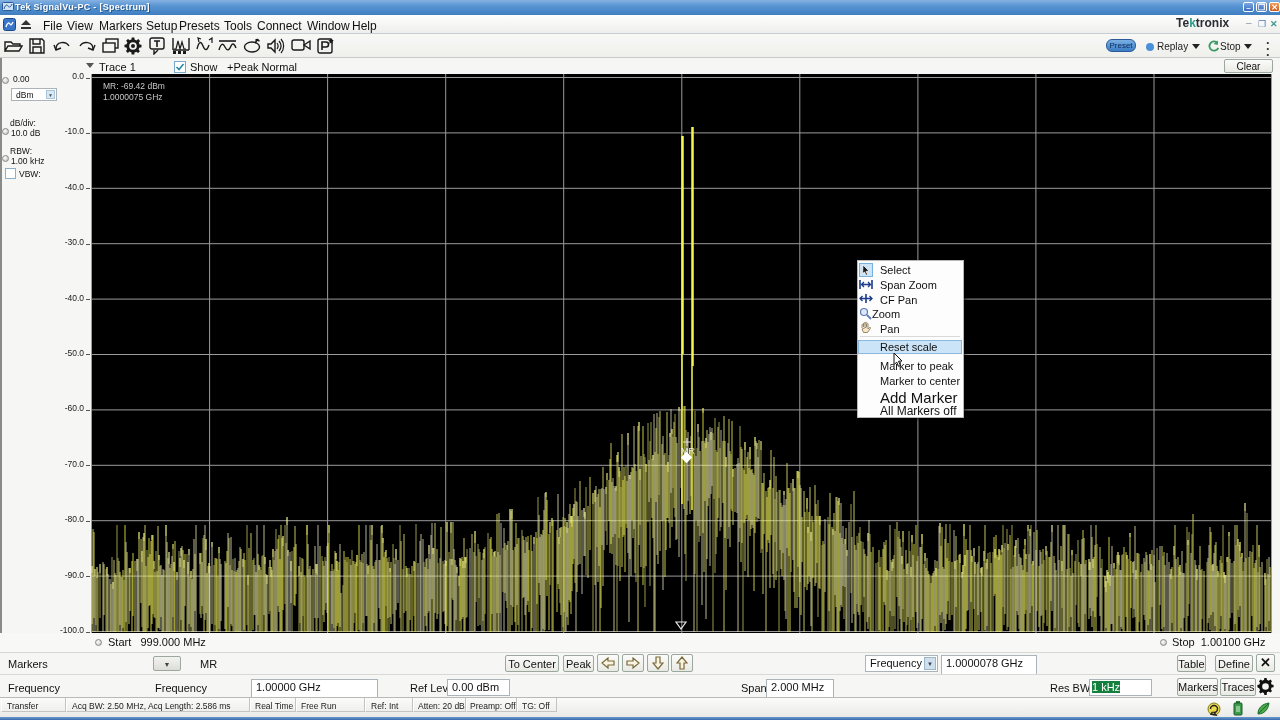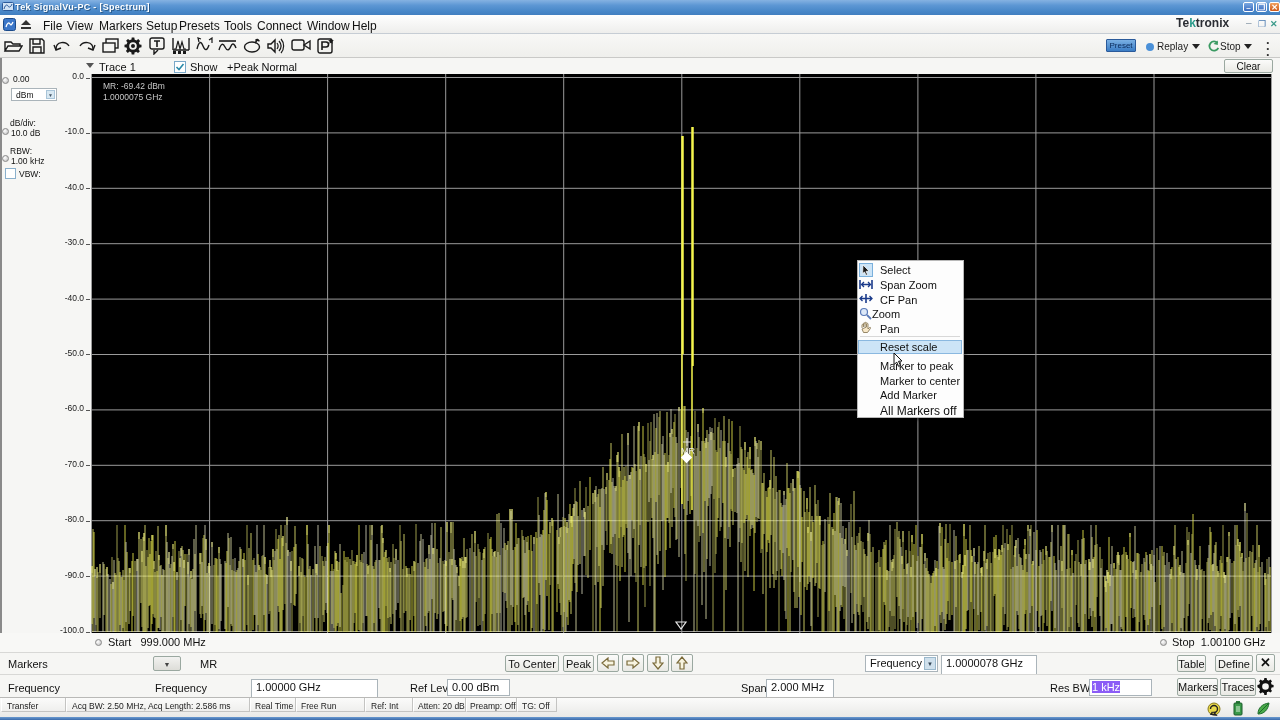--- a/index.html
+++ b/index.html
@@ -127,21 +127,21 @@
     <svg class="abs" style="left:291px;top:37px" width="21" height="16">
       <rect x="1" y="3" width="12" height="10" rx="2" stroke="#1a1a1a" fill="none" stroke-width="1.4"></rect>
       <path d="M13 8 L19 4 V12 Z" stroke="#1a1a1a" fill="none" stroke-width="1.4"></path>
     </svg>
     <svg class="abs" style="left:317px;top:37px" width="18" height="18">
       <rect x="1" y="2" width="14" height="14" rx="2" stroke="#1a1a1a" fill="none" stroke-width="1.4"></rect>
       <path d="M5 13 V5 H9 A2.5 2.5 0 0 1 9 10 H5" stroke="#1a1a1a" stroke-width="1.6" fill="none"></path>
       <path d="M14 1 l0.8 2 2 0.3 -1.5 1.4 0.4 2 -1.7-1 -1.7 1 0.4-2 -1.5-1.4 2-0.3 Z" fill="#1a1a1a"></path>
     </svg>
 
-<div class="abs" style="left:1106px;top:39px;width:30px;height:13px;border-radius:1px;background:linear-gradient(#7ab0e4,#3a7cc4);border:1px solid #2a5a9a;color:#0a2a5a;font-size:8px;text-align:center;line-height:12px">Preset</div>
+<div class="abs" style="left:1106px;top:39px;width:30px;height:13px;border-radius:6px;background:linear-gradient(#7ab0e4,#3a7cc4);border:1px solid #2a5a9a;color:#0a2a5a;font-size:8px;text-align:center;line-height:12px">Preset</div>
 <div class="abs" style="left:1146px;top:43px;width:8px;height:8px;border-radius:50%;background:#4a90d8"></div>
 <div class="abs" style="left:1157px;top:41px;font-size:10px;color:#222">Replay</div>
 <div class="abs" style="left:1192px;top:44px;width:0;height:0;border-left:4px solid transparent;border-right:4px solid transparent;border-top:5px solid #222"></div>
 <svg class="abs" style="left:1207px;top:40px" width="13" height="13">
       <path d="M10.5 3 A4.6 4.6 0 1 0 11.3 7.8" stroke="#3a9a62" stroke-width="1.8" fill="none"></path>
       <path d="M10.8 0.5 L10.8 5 L6.5 4 Z" fill="#3a9a62"></path>
     </svg>
 <div class="abs" style="left:1220px;top:41px;font-size:10px;color:#222">Stop</div>
 <div class="abs" style="left:1244px;top:44px;width:0;height:0;border-left:4px solid transparent;border-right:4px solid transparent;border-top:5px solid #222"></div>
 <div class="abs" style="left:1266px;top:37px;font-size:13px;font-weight:bold;color:#333;line-height:6px">.<br>.<br>.</div>
@@ -272,21 +272,21 @@
 
 <div class="abs" id="spectrumrow"></div>
 <div class="abs lab11" style="left:8px;top:682px">Frequency</div>
 <div class="abs lab11" style="left:155px;top:682px">Frequency</div>
 <div class="abs field" style="left:251px;top:679px;width:127px;height:35px;line-height:15px">1.00000 GHz</div>
 <div class="abs lab11" style="left:741px;top:682px">Span</div>
 <div class="abs field" style="left:766px;top:679px;width:68px;height:22px;line-height:15px">2.000 MHz</div>
 <div class="abs lab11" style="left:410px;top:682px">Ref Lev</div>
 <div class="abs field" style="left:447px;top:679px;width:63px;height:17px;line-height:15px">0.00 dBm</div>
 <div class="abs lab11" style="left:1050px;top:682px">Res BW</div>
-<div class="abs field" style="left:1089px;top:679px;width:63px;height:17px;line-height:15px;padding-left:2px"><span style="background:#8b5cf6;color:#fff">1 kHz</span></div>
+<div class="abs field" style="left:1089px;top:679px;width:63px;height:17px;line-height:15px;padding-left:2px"><span style="background:#15803d;color:#fff">1 kHz</span></div>
 <div class="abs btn" style="left:1177px;top:678px;width:41px;height:18px;line-height:17px">Markers</div>
 <div class="abs btn" style="left:1220px;top:678px;width:36px;height:18px;line-height:17px">Traces</div>
 <svg class="abs" style="left:1256px;top:677px" width="19" height="19" viewBox="0 0 20 20">
       <path fill="#111" d="M10 6.5 A3.5 3.5 0 1 0 10 13.5 A3.5 3.5 0 1 0 10 6.5 M8.8 1 h2.4 l0.4 2.1 a7 7 0 0 1 1.8 0.75 l1.75-1.2 1.7 1.7 -1.2 1.75 a7 7 0 0 1 0.75 1.8 L18.5 8.3 v2.4 l-2.1 0.4 a7 7 0 0 1 -0.75 1.8 l1.2 1.75 -1.7 1.7 -1.75-1.2 a7 7 0 0 1 -1.8 0.75 L11.2 19 H8.8 l-0.4-2.1 a7 7 0 0 1 -1.8-0.75 l-1.75 1.2 -1.7-1.7 1.2-1.75 a7 7 0 0 1 -0.75-1.8 L1.5 10.7 V8.3 l2.1-0.4 a7 7 0 0 1 0.75-1.8 L3.15 4.35 l1.7-1.7 1.75 1.2 a7 7 0 0 1 1.8-0.75 Z"></path>
     </svg>
 
 <div class="abs" id="statusbar"></div>
 <div class="abs cellbox" style="left:1px;width:65px">Transfer</div>
 <div class="abs cellbox" style="left:66px;width:184px">Acq BW: 2.50 MHz, Acq Length: 2.586 ms</div>
 <div class="abs cellbox" style="left:250px;width:46px;padding-left:4px">Real Time</div>
@@ -314,21 +314,21 @@
 <div class="abs" style="left:858px;top:340px;width:104px;height:14px;background:#cce4f7;border:1px solid #8ab8e0"></div>
     <div class="abs" style="left:860px;top:336px;width:100px;height:1px;background:#d8d8d8"></div>
     <div class="abs" style="left:880px;top:264px;font-size:11px;color:#111;white-space:nowrap">Select</div>
     <div class="abs" style="left:880px;top:279px;font-size:11px;color:#111;white-space:nowrap">Span Zoom</div>
     <div class="abs" style="left:880px;top:293.5px;font-size:11px;color:#111;white-space:nowrap">CF Pan</div>
     <div class="abs" style="left:872px;top:308px;font-size:11px;color:#111;white-space:nowrap">Zoom</div>
     <div class="abs" style="left:880px;top:322.5px;font-size:11px;color:#111;white-space:nowrap">Pan</div>
     <div class="abs" style="left:880px;top:341px;font-size:11px;color:#111;white-space:nowrap">Reset scale</div>
     <div class="abs" style="left:880px;top:360px;font-size:11px;color:#111;white-space:nowrap">Marker to peak</div>
     <div class="abs" style="left:880px;top:374.5px;font-size:11px;color:#111;white-space:nowrap">Marker to center</div>
-    <div class="abs" style="left:880px;top:389px;font-size:11px;color:#111;white-space:nowrap">Add Marker</div>
+    <div class="abs" style="left:880px;top:389px;font-size:15px;color:#111;white-space:nowrap">Add Marker</div>
     <div class="abs" style="left:880px;top:403.5px;font-size:12px;color:#111;white-space:nowrap">All Markers off</div>
     <svg class="abs" style="left:859px;top:263px" width="14" height="14">
       <rect x="0.5" y="0.5" width="13" height="13" fill="#cce4f7" stroke="#7ab0dc"></rect>
       <path d="M4 2 L10 8 L7 8.4 L8.6 11.6 L7 12.3 L5.6 9 L3.6 10.5 Z" fill="#1a1a1a" stroke="#fff" stroke-width="0.7"></path>
     </svg>
     <svg class="abs" style="left:859px;top:279px" width="14" height="11">
       <path d="M1 1 V10 M13 1 V10" stroke="#1a3a8a" stroke-width="1.6"></path>
       <path d="M2.5 5.5 H11.5 M5 3 L2.5 5.5 L5 8 M9 3 L11.5 5.5 L9 8" stroke="#1a3a8a" stroke-width="1.3" fill="none"></path>
     </svg>
     <svg class="abs" style="left:859px;top:293px" width="14" height="11">

